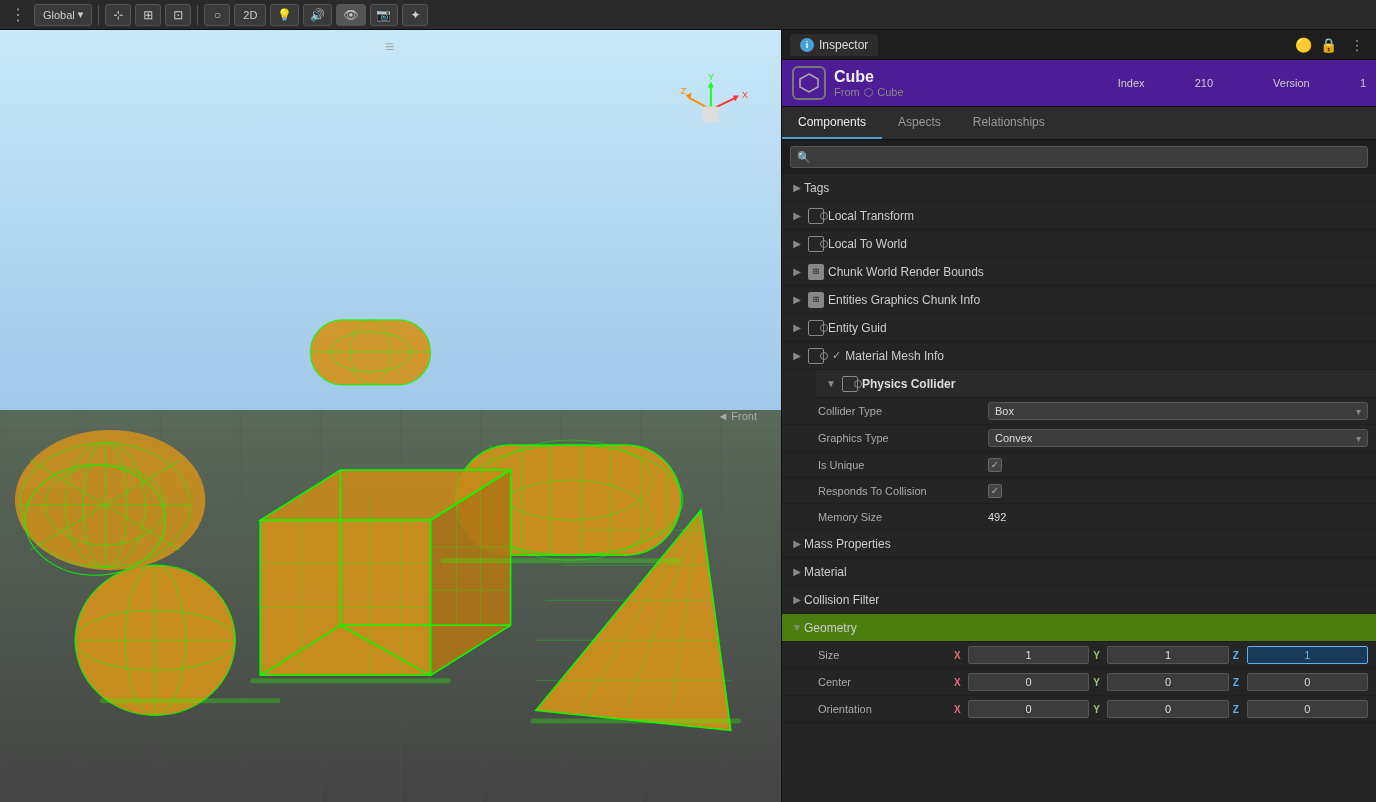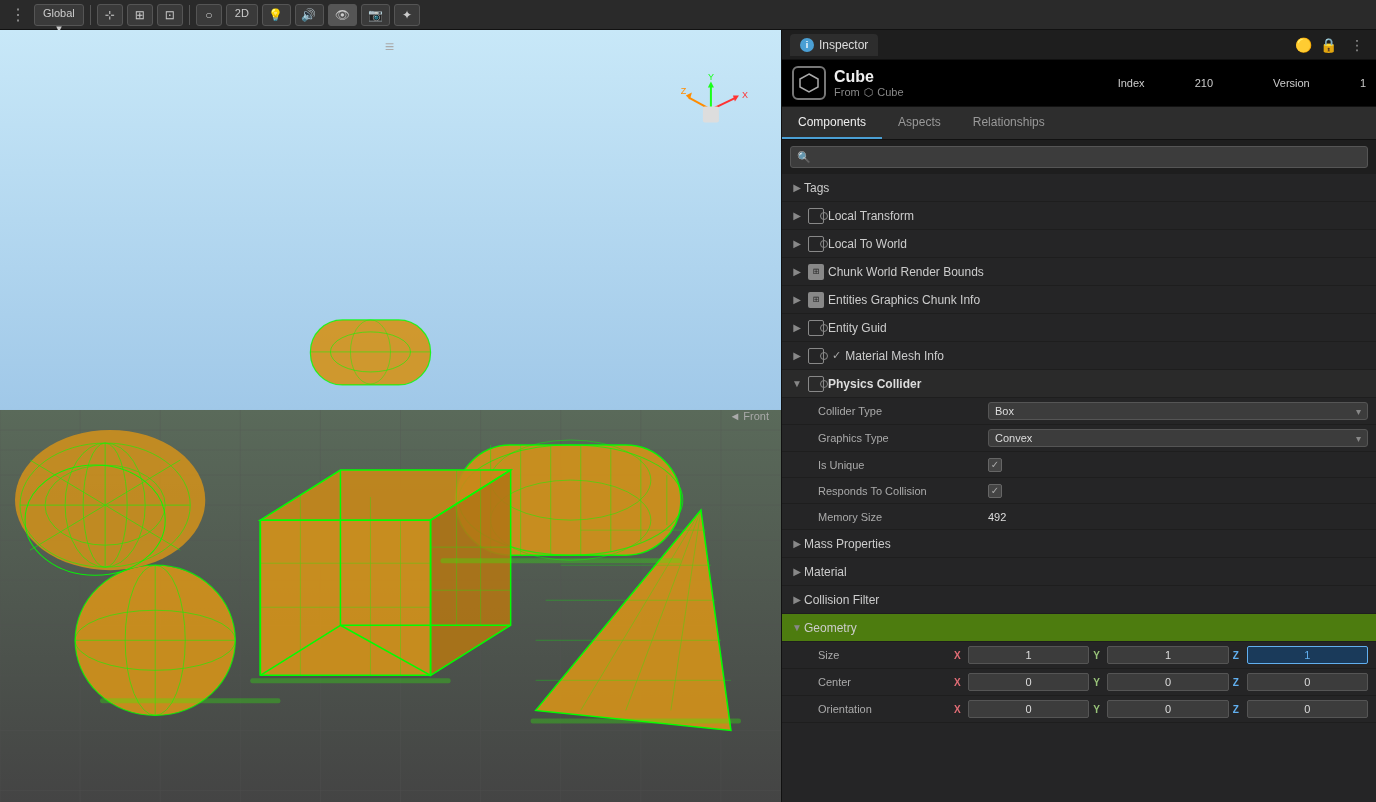--- a/index.html
+++ b/index.html
@@ -31,21 +31,20 @@
       border: 1px solid #555;
       color: #ccc;
       padding: 2px 8px;
       font-size: 11px;
       cursor: pointer;
       border-radius: 3px;
       display: flex;
       align-items: center;
       gap: 3px;
       height: 22px;
-      flex-direction: column;
     }
     .toolbar-separator {
       width: 1px;
       height: 20px;
       background: #555;
       margin: 0 2px;
     }
     .toolbar-icon-btn {
       background: #3a3a3a;
       border: 1px solid #555;
@@ -134,21 +133,21 @@
       gap: 8px;
     }
     .header-icon {
       color: #999;
       font-size: 14px;
       cursor: pointer;
     }
 
     
     .object-header {
-      background: #000000;
+      background: #4c1d95;
       padding: 6px 10px;
       border-bottom: 1px solid #111;
       display: flex;
       align-items: center;
       gap: 8px;
       flex-shrink: 0;
     }
     .object-icon {
       width: 34px;
       height: 34px;
@@ -241,21 +240,21 @@
 
     
     .section-row {
       display: flex;
       align-items: center;
       padding: 5px 8px;
       border-bottom: 1px solid #1e1e1e;
       cursor: pointer;
       min-height: 28px;
     }
-    .section-row.expanded { background: #2a2a2a; }
+    .section-row.expanded { background: #2a2a2a; margin-left: 34px; }
 
     .chevron {
       width: 14px;
       height: 14px;
       display: flex;
       align-items: center;
       justify-content: center;
       color: #888;
       font-size: 10px;
       flex-shrink: 0;
@@ -432,21 +431,21 @@
       color: #ccc;
       font-weight: 500;
     }
     .viewport-label {
       position: absolute;
       color: #aaa;
       font-size: 11px;
     }
     .front-label {
       top: 50%;
-      right: 12px;
+      right: 24px;
       transform: translateY(-50%);
       margin-left: 32px;
     }
 
     
     .menu-dots {
       position: absolute;
       top: 8px;
       left: 50%;
       transform: translateX(-50%);

